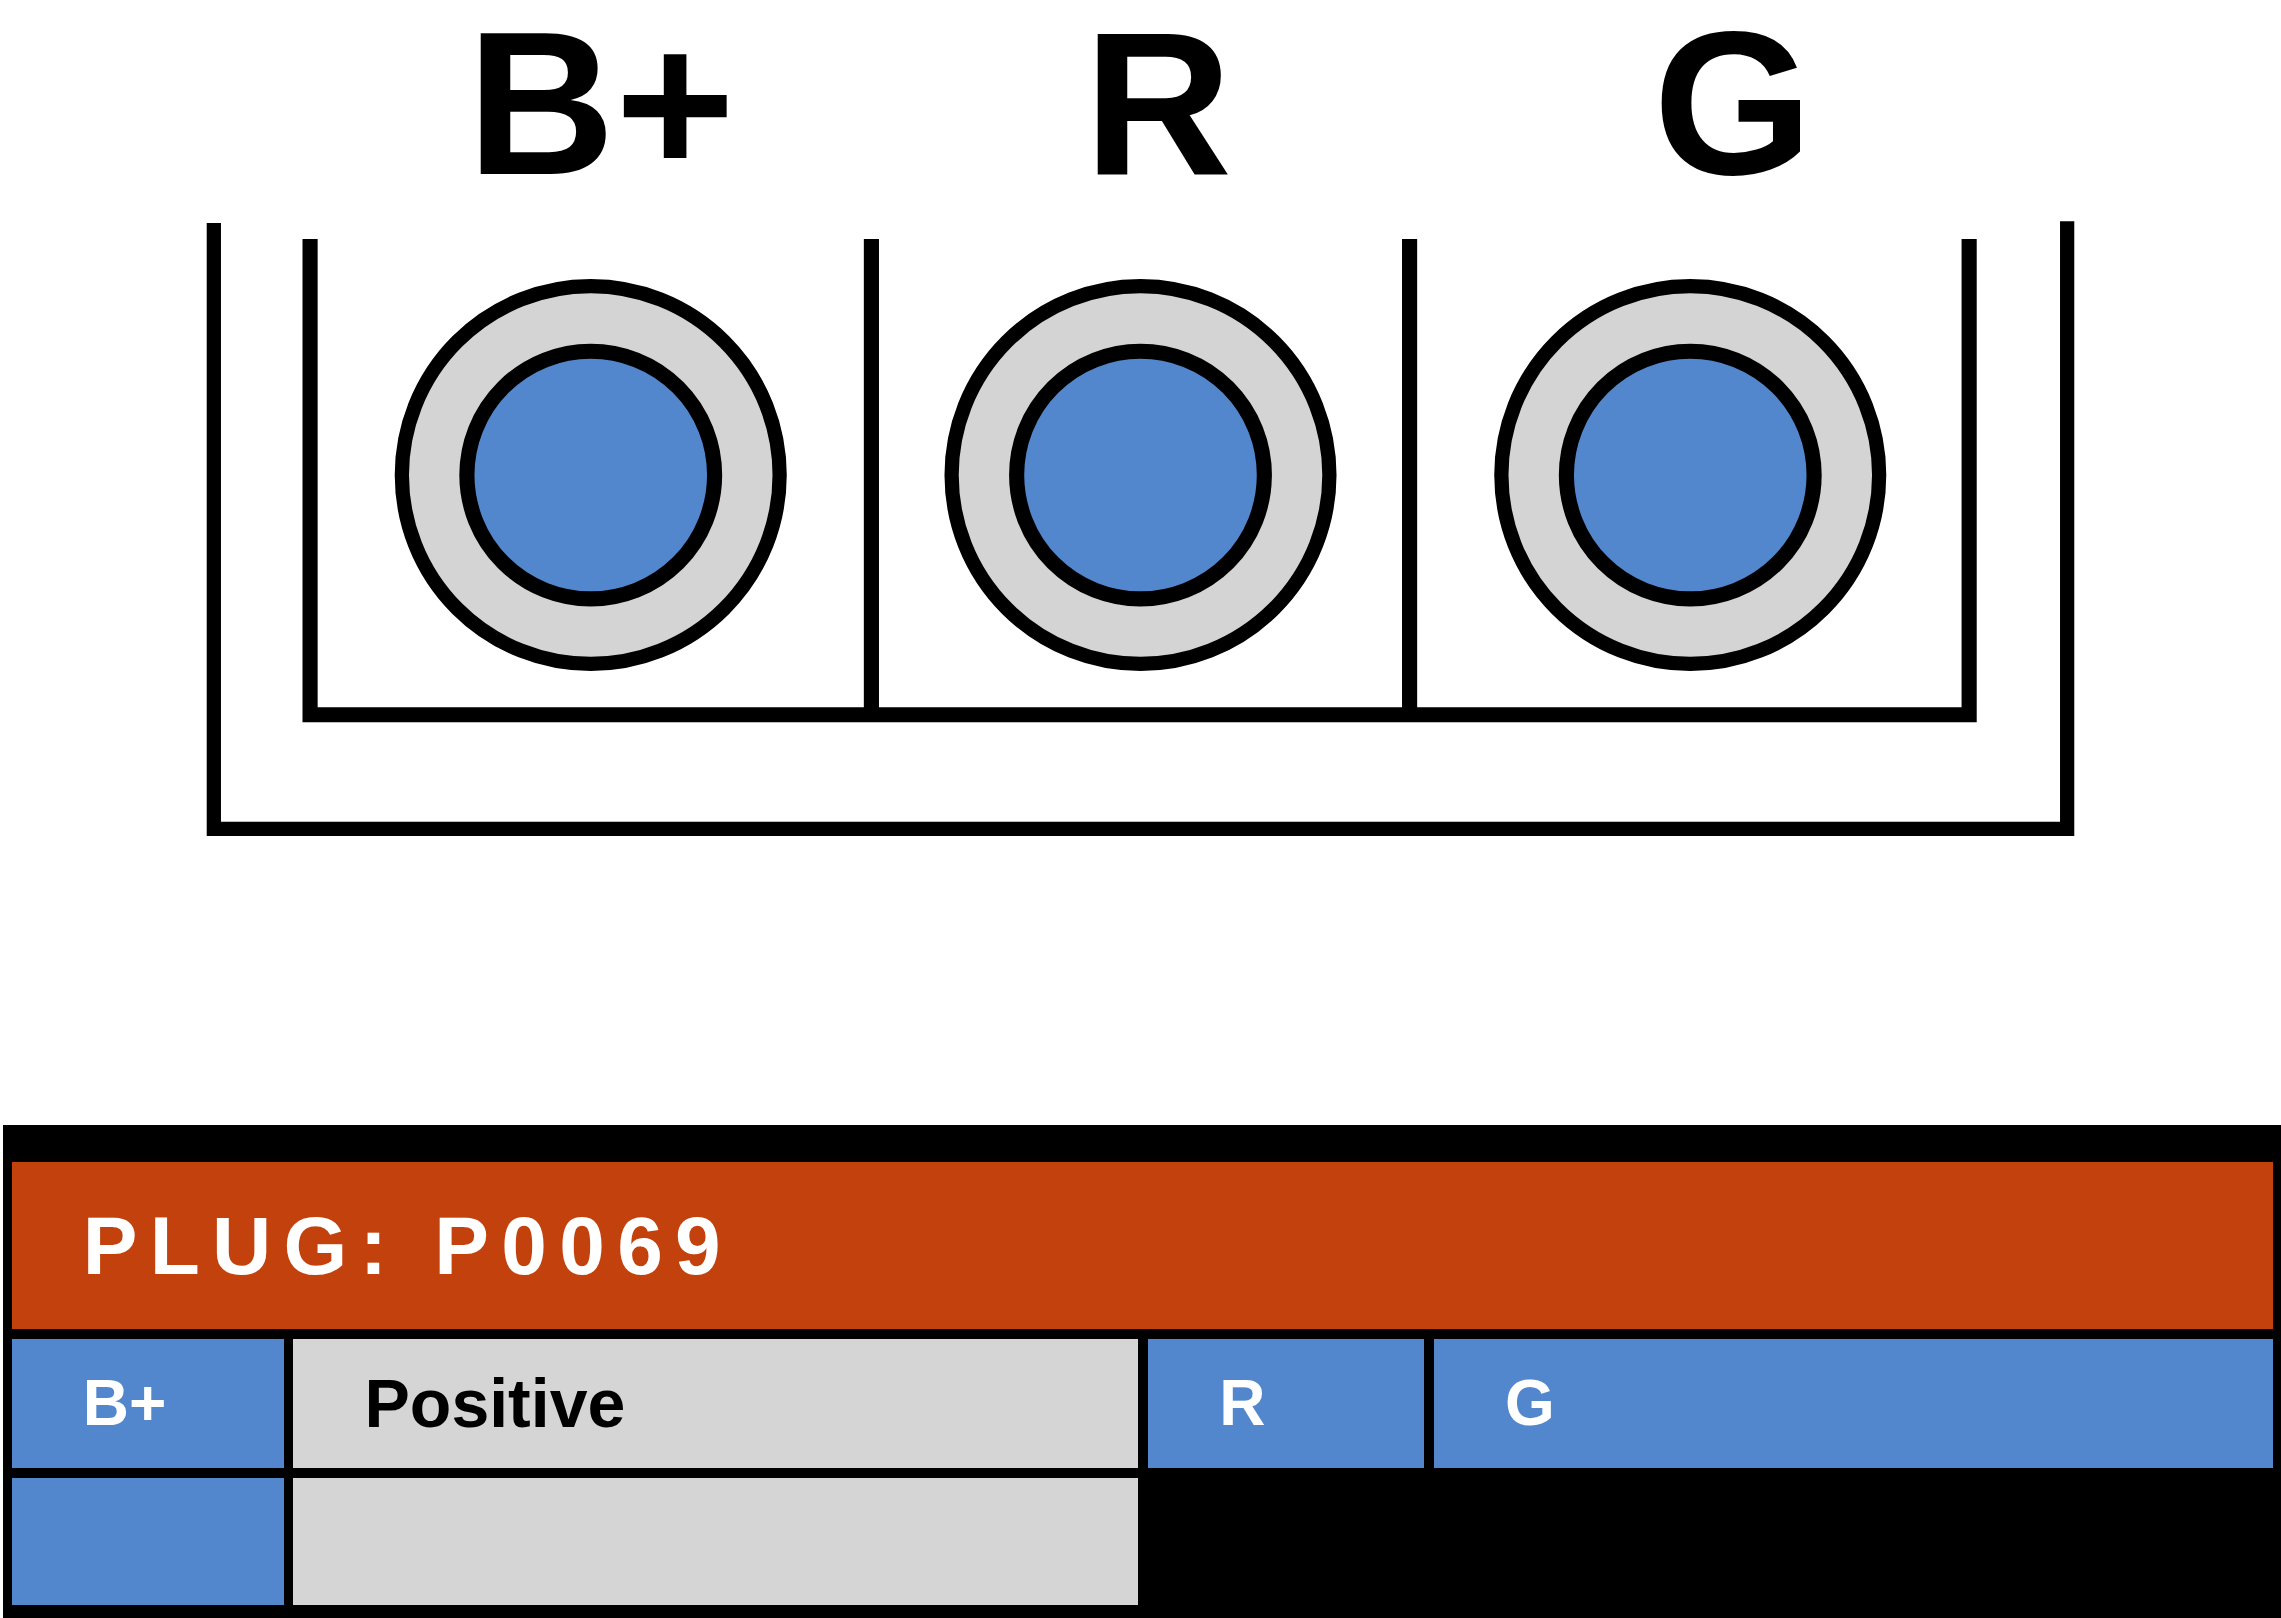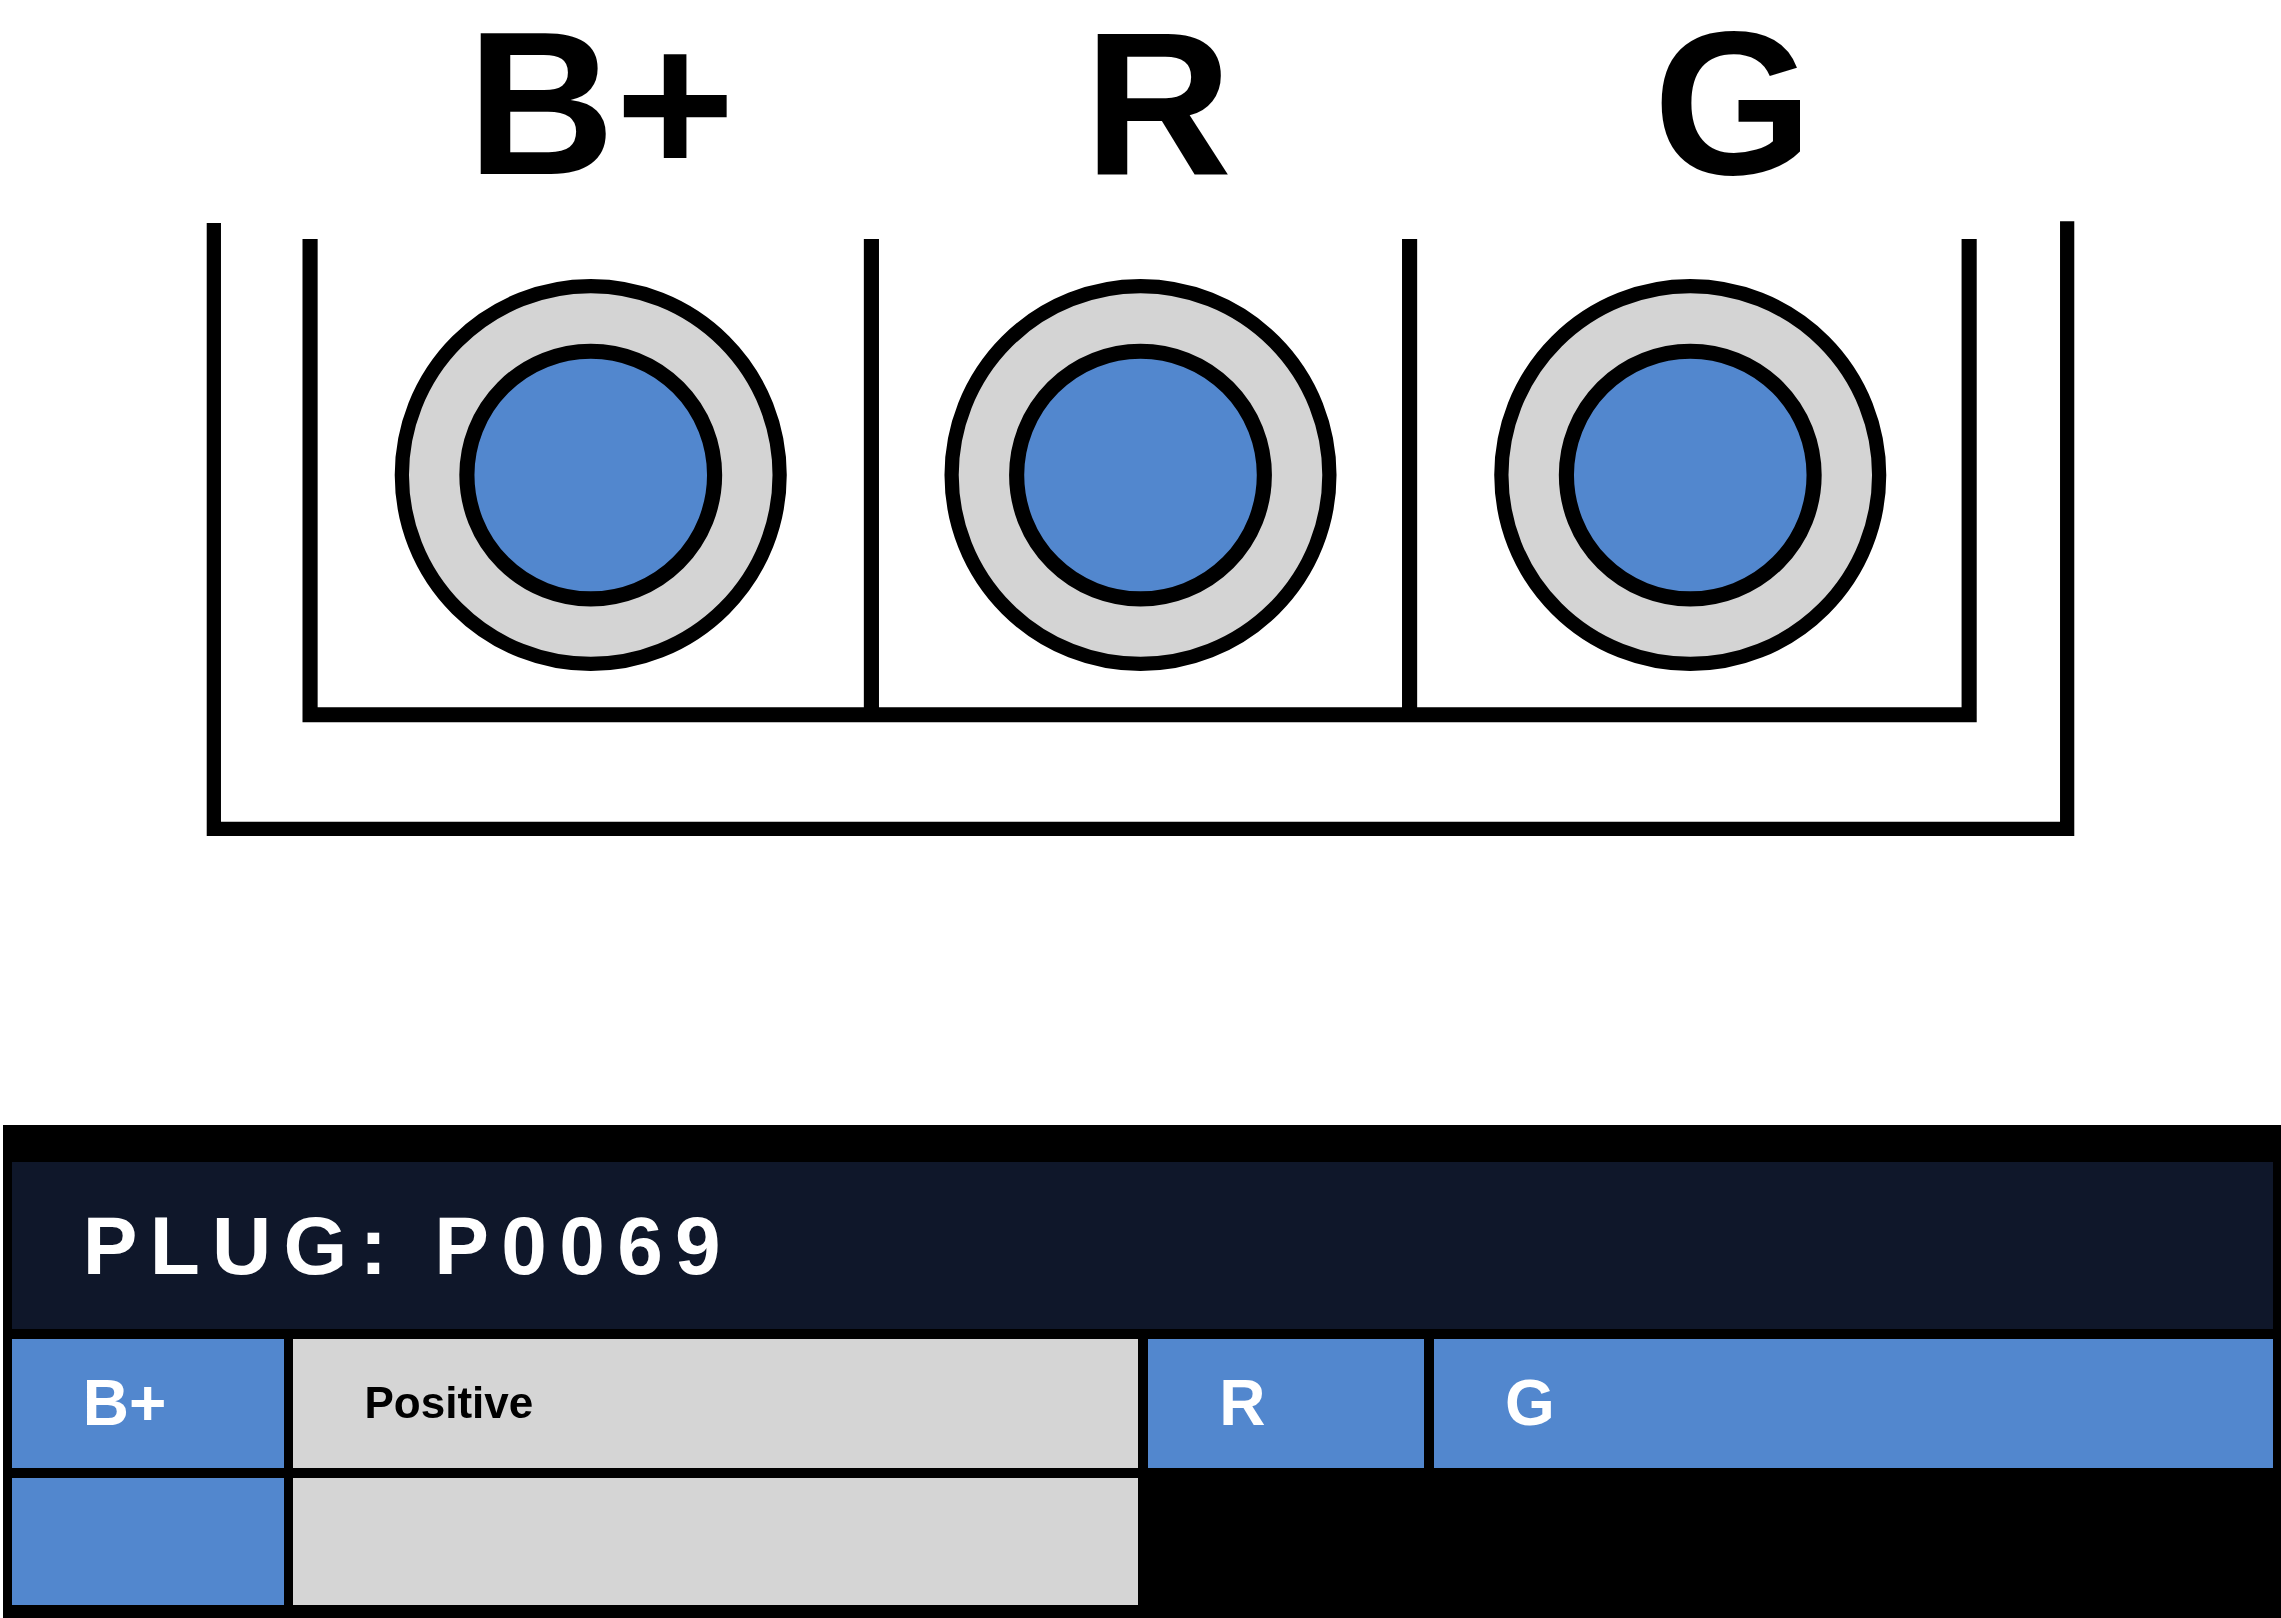--- a/index.html
+++ b/index.html
@@ -62,37 +62,37 @@
   }
   .plug-table .cell {
     display: flex;
     align-items: center;
     box-sizing: border-box;
     padding-left: 71px;
     white-space: nowrap;
   }
   .cell.title {
     grid-column: 1 / -1;
-    background: #0f172a;
+    background: #c2410c;
     color: #ffffff;
     font-size: 82px;
     font-weight: 700;
     letter-spacing: 0.15em;
     margin-top: 28px;
   }
   .cell.pin {
     background: #5287ce;
     color: #ffffff;
     font-size: 64px;
     font-weight: 700;
   }
   .cell.desc {
     background: #d5d5d5;
     color: #000000;
-    font-size: 44px;
+    font-size: 68px;
     font-weight: 700;
   }
 </style>
 </head>
 <body>
 
 <div class="screen">
 
   <div class="diagram">
     <svg width="2281" height="927" viewBox="0 0 2560 1040">

